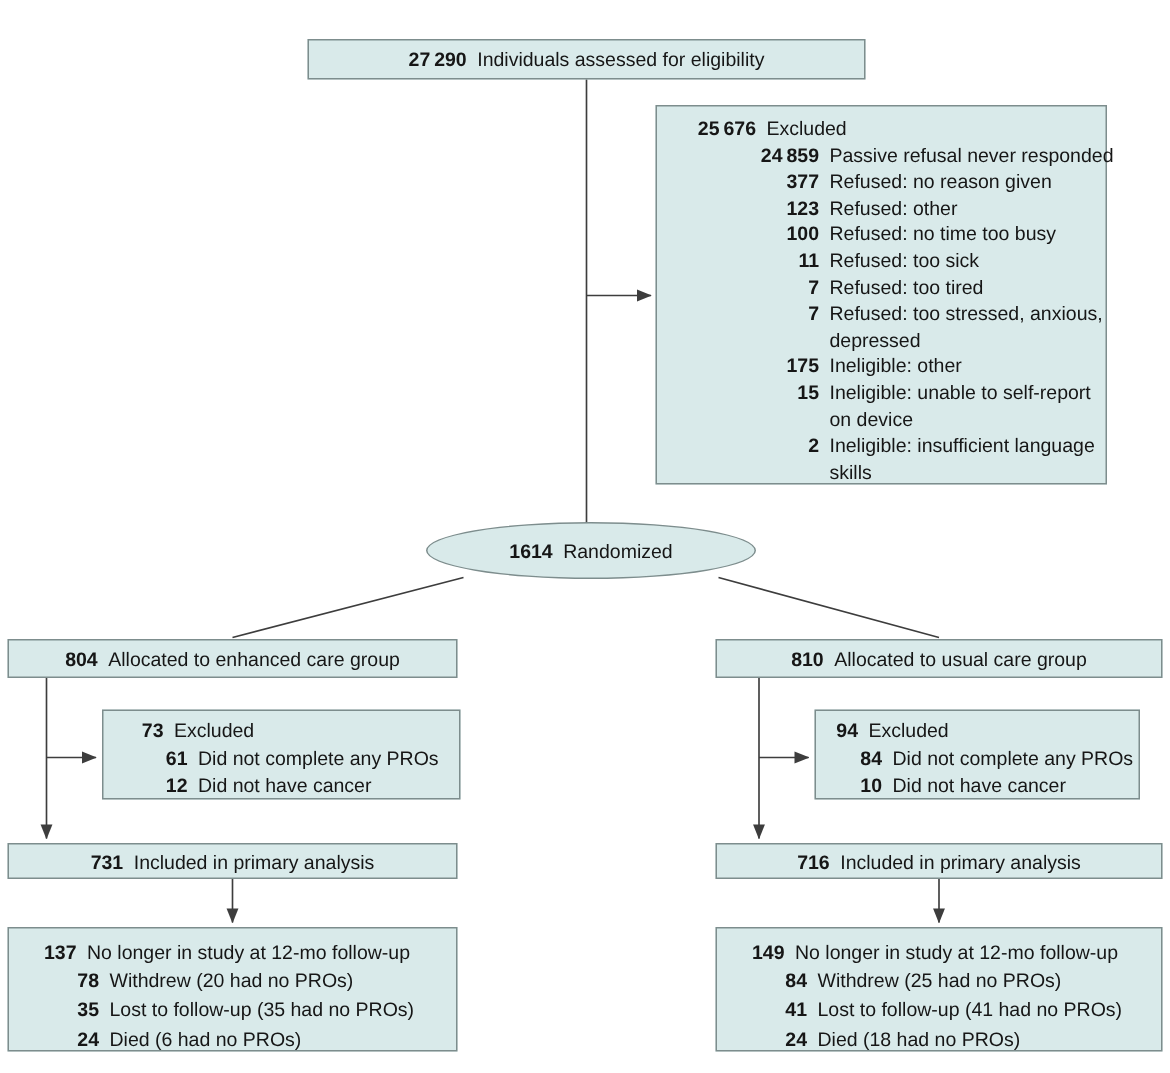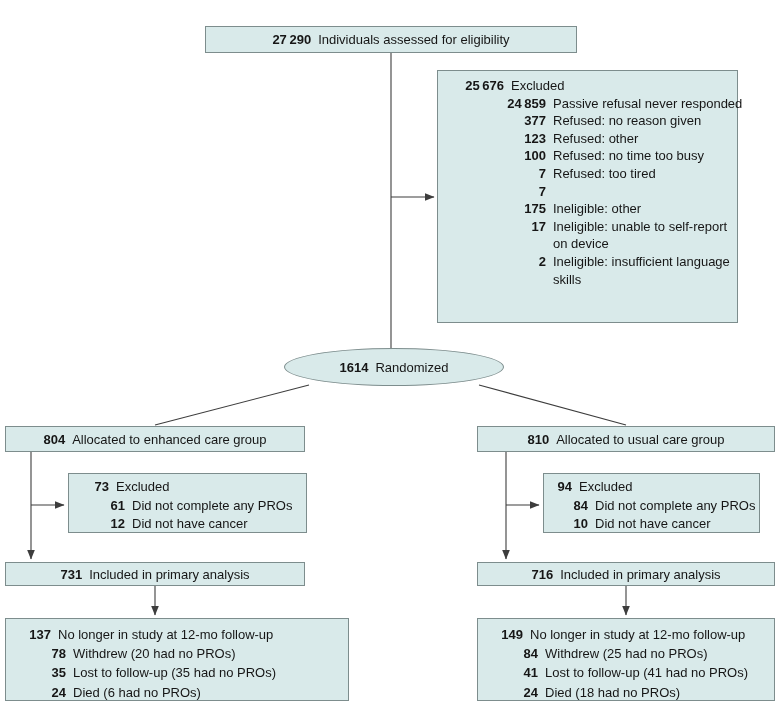--- a/index.html
+++ b/index.html
@@ -34,21 +34,21 @@
   #box-excluded{left:437px;top:70px;width:301px;height:253px;padding:6px 4px 0 10px;}
   #box-excluded .row{line-height:17.6px;}
   #oval-randomized{left:284px;top:348px;width:220px;height:38px;}
   #box-alloc-enh{left:5px;top:426px;width:300px;height:26px;}
   #box-alloc-usu{left:477px;top:426px;width:298px;height:26px;}
   #box-excl-enh{left:68px;top:473px;width:239px;height:60px;padding:4px 4px 0 24px;}
   #box-excl-usu{left:543px;top:473px;width:217px;height:60px;padding:4px 16px 0 12px;}
   #box-excl-enh .row,#box-excl-usu .row{line-height:18.5px;}
   #box-prim-enh{left:5px;top:562px;width:300px;height:24px;}
   #box-prim-usu{left:477px;top:562px;width:298px;height:24px;}
-  #box-fu-enh{left:5px;top:618px;width:344px;height:83px;padding:6px 4px 12px 12px;}
+  #box-fu-enh{left:5px;top:618px;width:300px;height:83px;padding:6px 4px 12px 12px;}
   #box-fu-usu{left:477px;top:618px;width:298px;height:83px;padding:6px 4px 12px 12px;}
   #box-fu-enh .row,#box-fu-usu .row{line-height:19.2px;}
 </style>
 </head>
 <body>
 
 <div class="canvas">
 
   <svg class="connectors" width="780" height="715" viewBox="0 0 780 715">
     <defs>
@@ -88,32 +88,38 @@
     </div>
     <div class="row">
       <span class="num n98">123</span>
       <span class="lbl">Refused: other</span>
     </div>
     <div class="row">
       <span class="num n98">100</span>
       <span class="lbl">Refused: no time too busy</span>
     </div>
     <div class="row">
+      <span class="num n98">11</span>
+      <span class="lbl">Refused: too sick</span>
+    </div>
+    <div class="row">
       <span class="num n98">7</span>
       <span class="lbl">Refused: too tired</span>
     </div>
     <div class="row">
       <span class="num n98">7</span>
+      <span class="lbl">Refused: too stressed, anxious,
+depressed</span>
     </div>
     <div class="row">
       <span class="num n98">175</span>
       <span class="lbl">Ineligible: other</span>
     </div>
     <div class="row">
-      <span class="num n98">17</span>
+      <span class="num n98">15</span>
       <span class="lbl">Ineligible: unable to self-report
 on device</span>
     </div>
     <div class="row">
       <span class="num n98">2</span>
       <span class="lbl">Ineligible: insufficient language
 skills</span>
     </div>
   </div>
 

